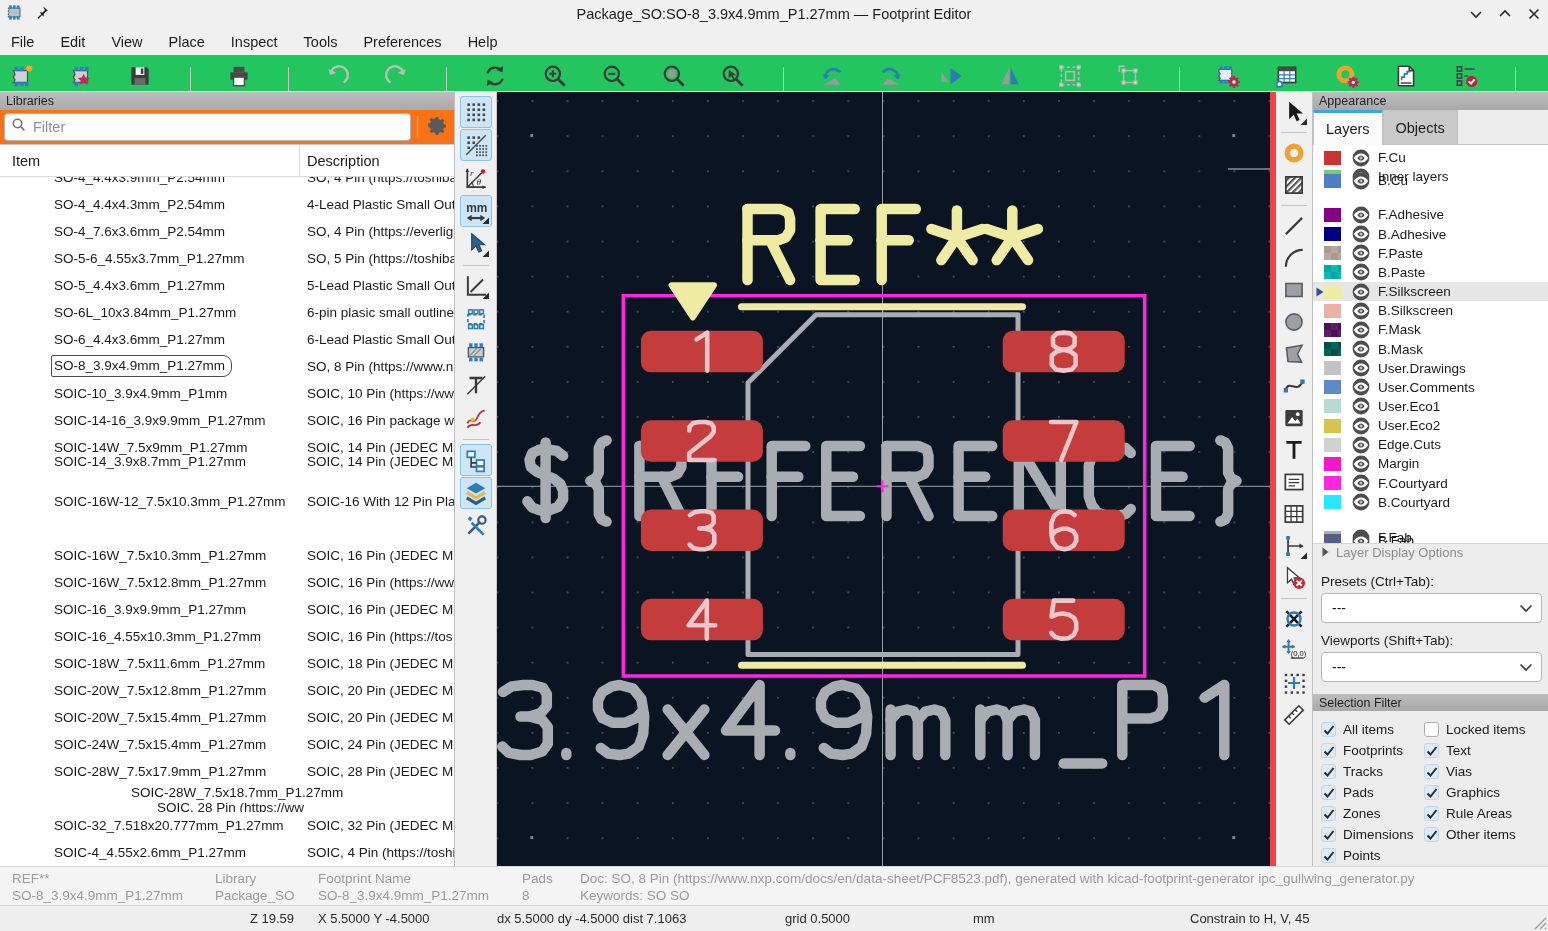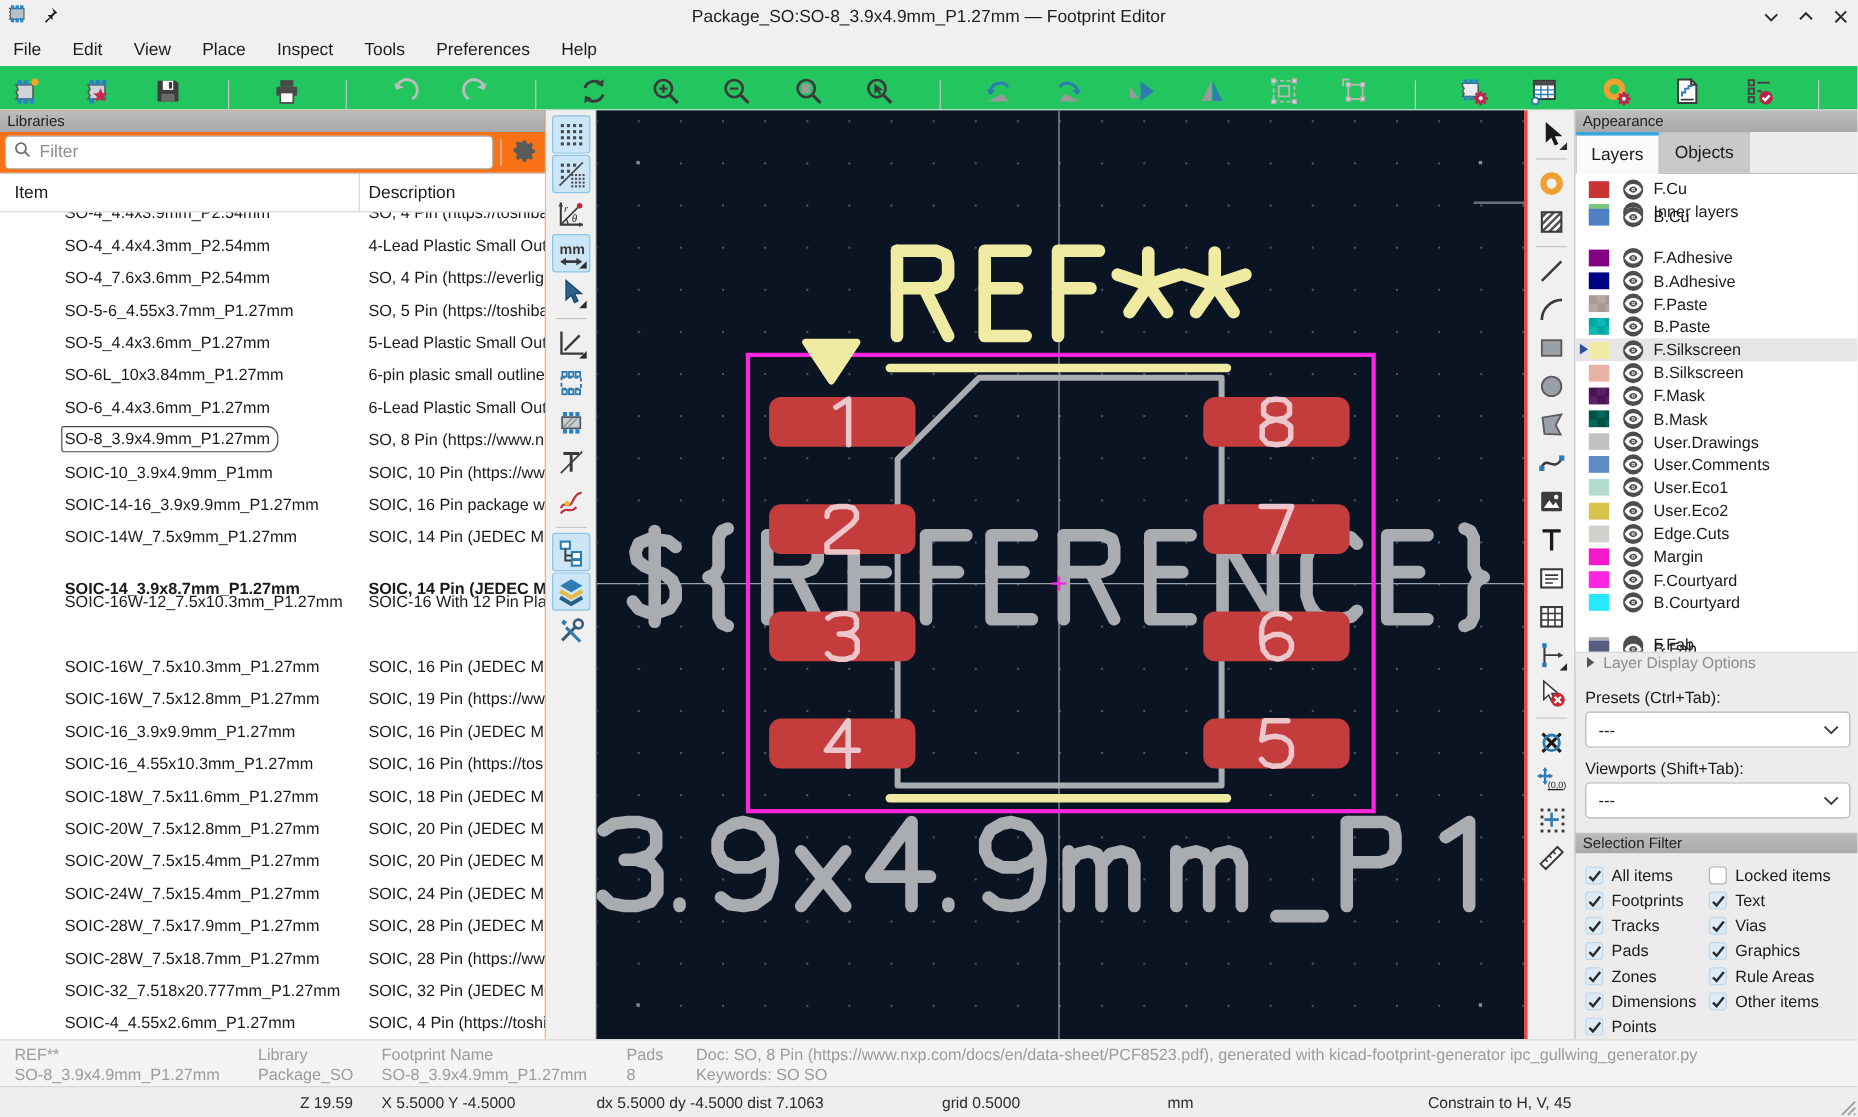--- a/index.html
+++ b/index.html
@@ -44,21 +44,21 @@
   .libhdr .c2 { padding-left:7px; font-size:14.5px; }
   .librows { flex:1; position:relative; overflow:hidden; }
   .librow { position:absolute; left:0; width:100%; height:27px; display:flex; align-items:center; font-size:13.5px; white-space:nowrap; }
   .librow .c1 { width:300px; padding-left:54px; overflow:hidden; flex:none; }
   .librow .c2 { padding-left:7px; overflow:hidden; flex:1; }
   .librow .selbox { display:inline-block; border:1px solid #4a4a4a; border-radius:2px 9px 9px 2px; padding:2px 6px 3px 2px; margin-left:-3px; }
 
   
   .strip { width:42px; flex:none; background:#f0f0f0; display:flex; flex-direction:column; align-items:center; padding-top:4px; }
   .strip.leftstrip { border-right:1px solid #c8c8c8; }
-  .strip.rightstrip { border-left:3px solid #ef4444; }
+  .strip.rightstrip { border-left:6px solid #ef4444; }
   .strip.rightstrip .sbtn { margin-bottom:0; }
   .sbtn { width:32px; height:32px; margin-bottom:1px; border-radius:3px; display:flex; align-items:center; justify-content:center; flex:none; position:relative; }
   .sbtn svg { width:26px; height:26px; }
   .sbtn.active { background:#cde6f7; border:1px solid #8bc4e9; }
   .ssep { width:26px; height:1px; background:#c6c6c6; margin:4px 0; flex:none; }
 
   
   .canvas { flex:1; position:relative; background:#0b1422; overflow:hidden; }
   .canvas svg.scene { position:absolute; left:0; top:0; }
 
@@ -507,35 +507,35 @@
             <div class="c2">SOIC, 10 Pin (https://ww</div>
           </div>
           <div class="librow" style="top: 229.5px;">
             <div class="c1">SOIC-14-16_3.9x9.9mm_P1.27mm</div>
             <div class="c2">SOIC, 16 Pin package wit</div>
           </div>
           <div class="librow" style="top: 256.5px;">
             <div class="c1">SOIC-14W_7.5x9mm_P1.27mm</div>
             <div class="c2">SOIC, 14 Pin (JEDEC MS-</div>
           </div>
-          <div class="librow" style="top: 300px; font-weight: bold;">
+          <div class="librow" style="top: 271px;">
             <div class="c1">SOIC-14_3.9x8.7mm_P1.27mm</div>
             <div class="c2">SOIC, 14 Pin (JEDEC MS-</div>
           </div>
           <div class="librow" style="top: 310.5px;">
             <div class="c1">SOIC-16W-12_7.5x10.3mm_P1.27mm</div>
             <div class="c2">SOIC-16 With 12 Pin Plac</div>
           </div>
           <div class="librow" style="top: 364.5px;">
             <div class="c1">SOIC-16W_7.5x10.3mm_P1.27mm</div>
             <div class="c2">SOIC, 16 Pin (JEDEC MS-</div>
           </div>
           <div class="librow" style="top: 391.5px;">
             <div class="c1">SOIC-16W_7.5x12.8mm_P1.27mm</div>
-            <div class="c2">SOIC, 19 Pin (https://ww</div>
+            <div class="c2">SOIC, 16 Pin (https://ww</div>
           </div>
           <div class="librow" style="top: 418.5px;">
             <div class="c1">SOIC-16_3.9x9.9mm_P1.27mm</div>
             <div class="c2">SOIC, 16 Pin (JEDEC MS-</div>
           </div>
           <div class="librow" style="top: 445.5px;">
             <div class="c1">SOIC-16_4.55x10.3mm_P1.27mm</div>
             <div class="c2">SOIC, 16 Pin (https://tos</div>
           </div>
           <div class="librow" style="top: 472.5px;">
@@ -551,21 +551,21 @@
             <div class="c2">SOIC, 20 Pin (JEDEC MS-</div>
           </div>
           <div class="librow" style="top: 553.5px;">
             <div class="c1">SOIC-24W_7.5x15.4mm_P1.27mm</div>
             <div class="c2">SOIC, 24 Pin (JEDEC MS-</div>
           </div>
           <div class="librow" style="top: 580.5px;">
             <div class="c1">SOIC-28W_7.5x17.9mm_P1.27mm</div>
             <div class="c2">SOIC, 28 Pin (JEDEC MS-</div>
           </div>
-          <div class="librow" style="top: 607.5px;">
+          <div class="librow" style="top: 607.5px; flex-direction: column;">
             <div class="c1">SOIC-28W_7.5x18.7mm_P1.27mm</div>
             <div class="c2">SOIC, 28 Pin (https://ww</div>
           </div>
           <div class="librow" style="top: 634.5px;">
             <div class="c1">SOIC-32_7.518x20.777mm_P1.27mm</div>
             <div class="c2">SOIC, 32 Pin (JEDEC MO-</div>
           </div>
           <div class="librow" style="top: 661.5px;">
             <div class="c1">SOIC-4_4.55x2.6mm_P1.27mm</div>
             <div class="c2">SOIC, 4 Pin (https://toshi</div>

